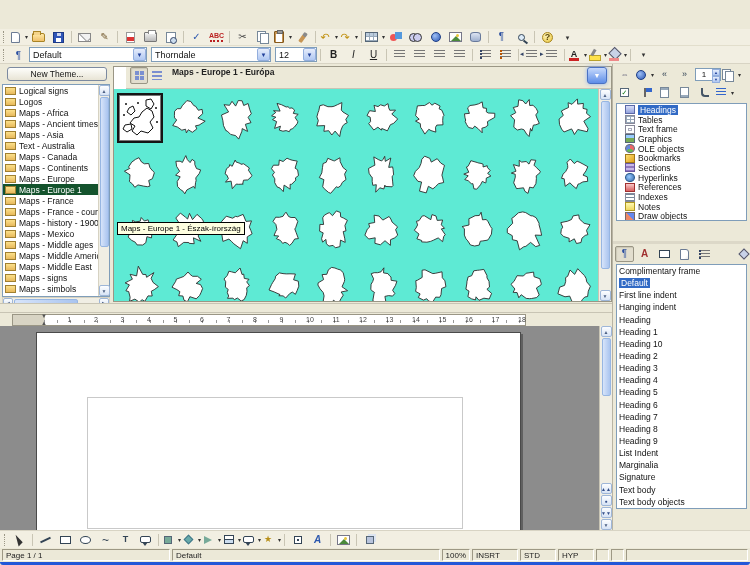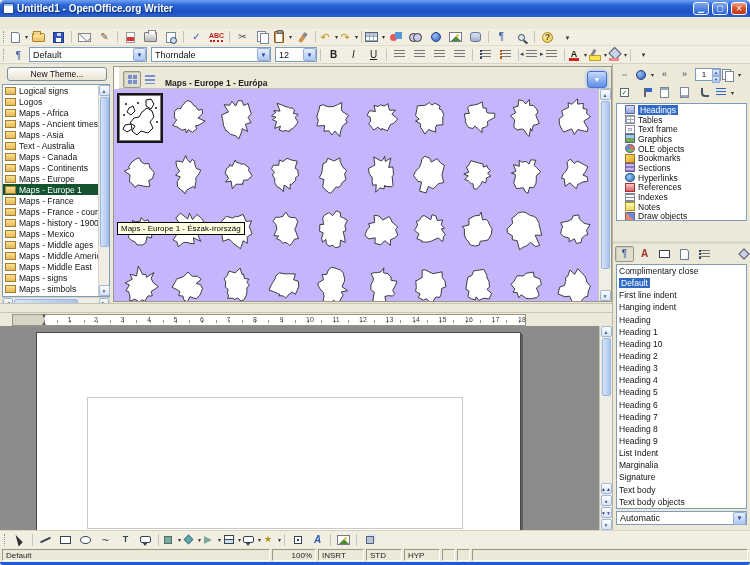--- a/index.html
+++ b/index.html
@@ -119,29 +119,29 @@
 .tlist{flex:1;overflow:hidden}
 .trow{display:flex;align-items:center;height:11.05px;font-size:8.5px;padding-left:2px;gap:3px;white-space:nowrap;color:#111}
 .trow.sel{background:#14532d;color:#fff}
 .thico{width:11px;height:8px;flex:none;background:linear-gradient(#FBE08A,#E8B95C);border:1px solid #A08030}
 .tvsb{width:11px;background:#F0EEE4;border-left:1px solid #D6D2C2;display:flex;flex-direction:column;align-items:center;flex:none}
 .thsb{position:absolute;left:0;top:231px;width:108px;height:11px;background:#F0EEE4;border:1px solid #D6D2C2;display:flex;align-items:center}
 .sbtn{width:11px;height:11px;background:linear-gradient(#FDFEFF,#D7E3F5);border:1px solid #9EB6D8;border-radius:2px;color:#4D6185;font-size:5px;display:flex;align-items:center;justify-content:center;flex:none}
 .sthumb{background:linear-gradient(90deg,#D7E4FA,#A9C4EF);border:1px solid #97B6E2;border-radius:2px}
 
 .gview{position:absolute;left:113px;top:66px;width:499px;height:236px;background:#fff;border:1px solid #9A9685}
-.ghead{position:absolute;left:5px;top:0;right:0;height:22px;background:#ECE9D8;border-bottom:1px solid #C8C4B4;display:flex;align-items:flex-end;padding:0 4px;gap:0}
+.ghead{position:absolute;left:12px;top:0;right:0;height:22px;background:#ECE9D8;border-bottom:1px solid #C8C4B4;display:flex;align-items:flex-start;padding:0 4px;gap:0}
 .gvb{width:18px;height:17px;display:flex;align-items:center;justify-content:center;border:1px solid transparent;border-radius:2px}
 .gvb.sel{border-color:#9A9685;background:#E2DECE;box-shadow:inset 1px 1px 1px #CBC7B6}
 .gvico{width:9px;height:9px;position:relative}
 .gvico::before{content:"";position:absolute;left:0;top:0;width:4px;height:4px;background:#7A8FD0;box-shadow:5px 0 0 #7A8FD0,0 5px 0 #7A8FD0,5px 5px 0 #7A8FD0}
 .dvico{width:10px;height:9px;background:repeating-linear-gradient(#7A8FD0 0 2px,transparent 2px 4px)}
 .gtitle{font-size:8.5px;font-weight:bold;color:#222;margin-left:6px}
 .ghide{width:20px;height:17px;margin-left:auto;border-radius:3px;background:linear-gradient(#C6D9FC,#5E8EE8);border:1px solid #4A72C4;color:#fff;font-size:7px;display:flex;align-items:center;justify-content:center;box-shadow:0 0 4px #8FB2F2}
-.gbody{position:absolute;left:0;top:22px;right:13px;bottom:0;overflow:hidden;background:#c4b5fd}
+.gbody{position:absolute;left:0;top:22px;right:13px;bottom:0;overflow:hidden;background:#5eead4}
 .gcell{position:absolute;width:48px;height:56px;display:flex;align-items:center;justify-content:center}
 .eufr{width:46px;height:50px;border:2px solid #151515;box-shadow:inset 0 0 0 1px #777;background:#fff;display:flex;align-items:center;justify-content:center}
 .gtip{position:absolute;left:3px;top:133px;height:13px;background:#FFFFE1;border:1px solid #000;font-size:8px;line-height:11px;padding:0 3px;white-space:nowrap;z-index:5;color:#000}
 .gsb{position:absolute;right:0;top:22px;width:13px;bottom:0;background:#F0EEE4;border-left:1px solid #C8C4B4;display:flex;flex-direction:column;align-items:center}
 
 .gsplit{position:absolute;left:0;top:303px;width:612px;height:10px;background:#ECE9D8;border-top:1px solid #C8C4B4;border-bottom:1px solid #C8C4B4}
 .ruler{position:absolute;left:12px;top:314px;width:514px;height:12px;background:#fff;border:1px solid #9A9685}
 .ruler::before{content:"";position:absolute;left:0;top:0;width:32px;height:100%;background:#D8D4C4}
 .rticks{position:absolute;left:31px;top:5px;right:3px;height:3px;background:repeating-linear-gradient(90deg,#999 0 1px,transparent 1px 13.2px)}
 .rnum{position:absolute;top:1px;font-size:7px;color:#444}
@@ -185,27 +185,20 @@
 
 .status{position:absolute;left:0;top:548px;width:750px;height:14px;background:#ECE9D8;display:flex;gap:2px;padding:1px 2px;font-size:8px;color:#222}
 .scell{border:1px solid;border-color:#9D9884 #FFF #FFF #9D9884;display:flex;align-items:center;padding:0 3px;height:12px;white-space:nowrap;overflow:hidden}
 .bedge{position:absolute;left:0;top:562px;width:750px;height:3px;background:#2257D8;border-radius:0 0 3px 3px}
 svg{display:block}
 </style>
 </head>
 <body>
 
 <div id="window">
-  <div class="titlebar">
-    <span class="apico"></span>
-    <span class="wtitle">Untitled1 - OpenOffice.org Writer</span>
-    <span class="wbtn">▁</span>
-    <span class="wbtn">▢</span>
-    <span class="wbtn close">✕</span>
-  </div>
 
   <div class="toolbar std" id="stdbar">
       <span class="grip"></span>
       <span class="tbtn witharr">
         <span class="ig pgico"></span>
         <span class="da">▾</span>
       </span>
       <span class="tbtn">
         <span class="ig folderico"></span>
       </span>
@@ -834,45 +827,41 @@
         </span>
         <span class="stb">
           <span class="ig numico"></span>
         </span>
         <span style="width: 18px;"></span>
         <span class="stb">
           <span class="ig bucketico"></span>
         </span>
       </div>
     <div class="stylist" id="stylist">
-        <div class="srow"><span class="lbl">Complimentary close</span></div>
+        <div class="srow"><span class="lbl">Complimentary frame</span></div>
         <div class="srow"><span class="lbl sel">Default</span></div>
         <div class="srow"><span class="lbl">First line indent</span></div>
         <div class="srow"><span class="lbl">Hanging indent</span></div>
         <div class="srow"><span class="lbl">Heading</span></div>
         <div class="srow"><span class="lbl">Heading 1</span></div>
         <div class="srow"><span class="lbl">Heading 10</span></div>
         <div class="srow"><span class="lbl">Heading 2</span></div>
         <div class="srow"><span class="lbl">Heading 3</span></div>
         <div class="srow"><span class="lbl">Heading 4</span></div>
         <div class="srow"><span class="lbl">Heading 5</span></div>
         <div class="srow"><span class="lbl">Heading 6</span></div>
         <div class="srow"><span class="lbl">Heading 7</span></div>
         <div class="srow"><span class="lbl">Heading 8</span></div>
         <div class="srow"><span class="lbl">Heading 9</span></div>
         <div class="srow"><span class="lbl">List Indent</span></div>
         <div class="srow"><span class="lbl">Marginalia</span></div>
         <div class="srow"><span class="lbl">Signature</span></div>
         <div class="srow"><span class="lbl">Text body</span></div>
         <div class="srow"><span class="lbl">Text body objects</span></div>
       </div>
-    <span class="combo filtersel">
-      <span class="cval">Automatic</span>
-      <span class="carw">▼</span>
-    </span>
   </div>
 
   <div class="draw" id="drawbar">
       <span class="grip"></span>
       <span class="tbtn">
         <span class="ig curico"></span>
       </span>
       <span class="tsep"></span>
       <span class="tbtn">
         <span class="ig lnico"></span>
@@ -928,22 +917,23 @@
       <span class="tbtn">
         <span class="ig frameico"></span>
       </span>
       <span class="tsep"></span>
       <span class="tbtn">
         <span class="ig cbico"></span>
       </span>
     </div>
 
   <div class="status">
+    <span class="scell" style="width:168px">Page 1 / 1</span>
     <span class="scell" style="width:268px">Default</span>
-    <span class="scell" style="width:44px;justify-content:flex-end">100%</span>
+    <span class="scell" style="width:28px;justify-content:flex-end">100%</span>
     <span class="scell" style="width:46px">INSRT</span>
     <span class="scell" style="width:36px">STD</span>
     <span class="scell" style="width:36px">HYP</span>
     <span class="scell" style="width:13px"></span>
     <span class="scell" style="width:13px"></span>
     <span class="scell" style="flex:1"></span>
   </div>
   <div class="bedge"></div>
 </div>
 

